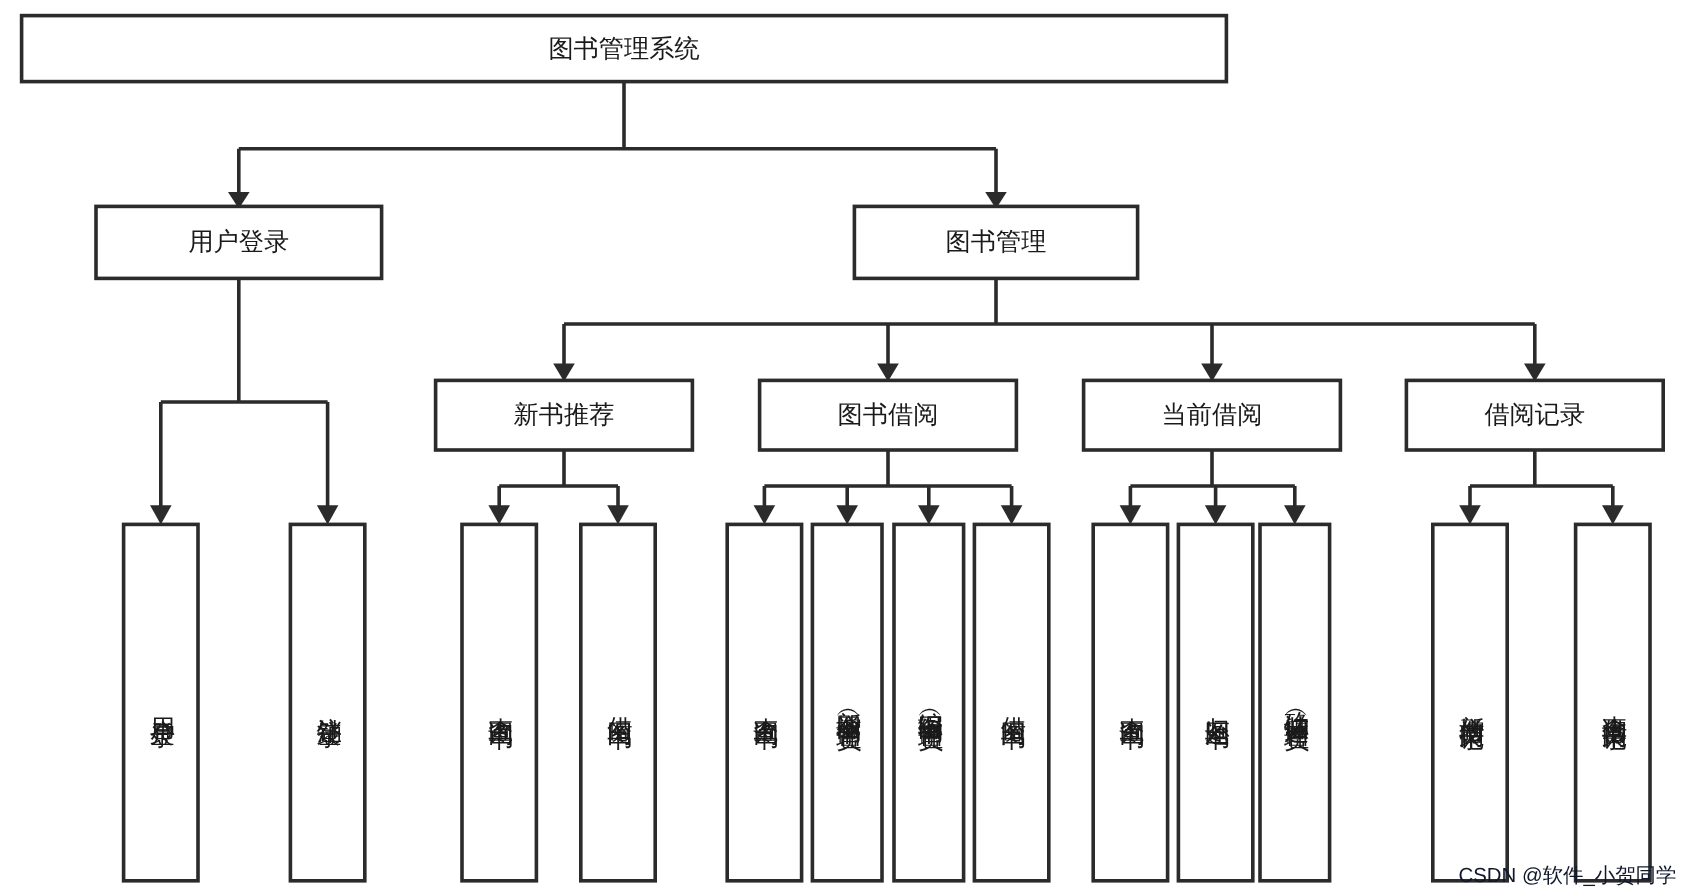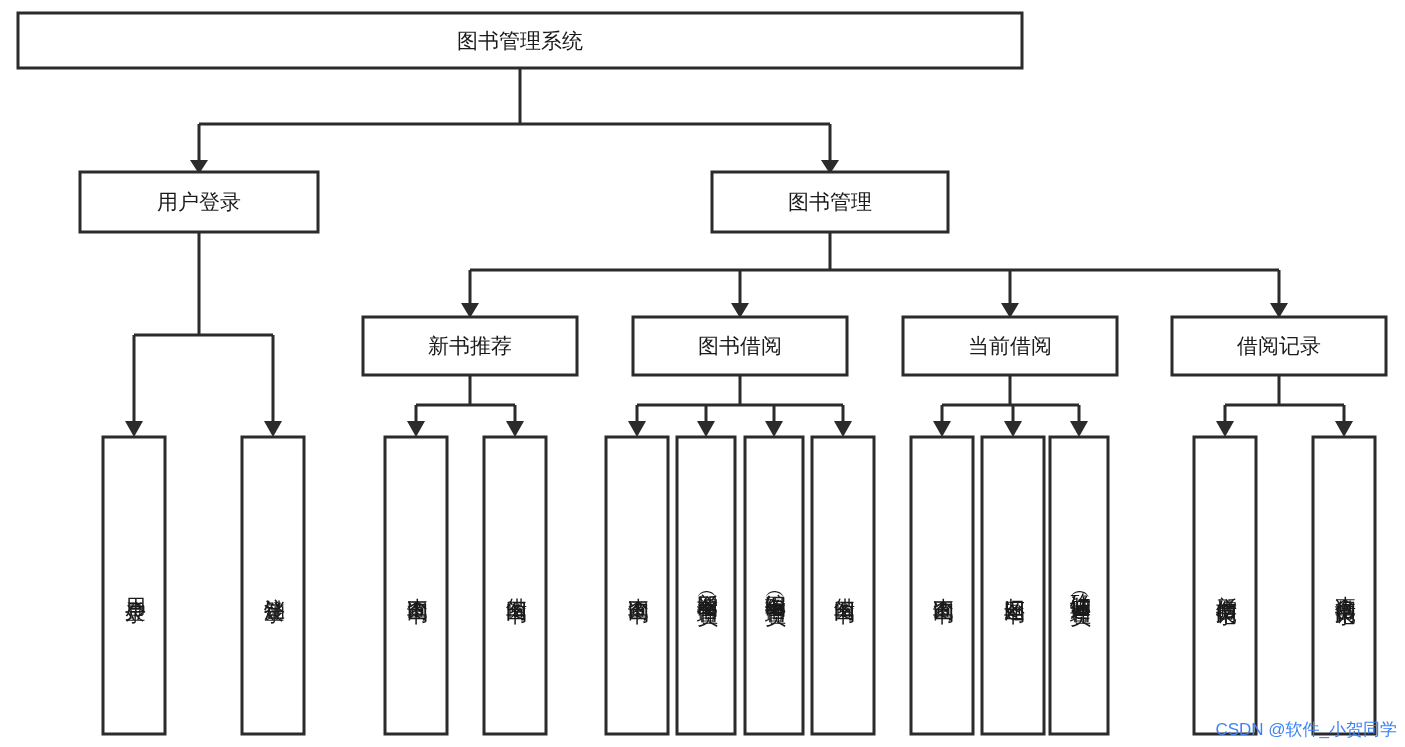--- a/index.html
+++ b/index.html
@@ -5,21 +5,21 @@
   html,body{margin:0;padding:0;background:#ffffff;}
   body{width:1405px;height:747px;font-family:"Liberation Sans","DejaVu Sans",sans-serif;overflow:hidden;}
   #diagram-root{position:relative;width:1405px;height:747px;background:#fff;}
   svg#diagram-svg{position:absolute;left:0;top:0;width:1405px;height:747px;display:block;}
   .node-box{fill:#ffffff;stroke:#2b2b2b;stroke-width:3;}
   .connector{stroke:#2b2b2b;stroke-width:3;fill:none;}
   .arrow-head{fill:#2b2b2b;stroke:none;}
   .node-label{font-family:"Liberation Sans","DejaVu Sans",sans-serif;fill:#1a1a1a;text-anchor:middle;dominant-baseline:middle;}
   .label-h{font-size:21px;}
   .label-v{font-size:21px;writing-mode:vertical-rl;text-orientation:upright;letter-spacing:2px;}
-  .watermark{position:absolute;right:8px;bottom:6px;font-size:17px;color:#3b82f6;
+  .watermark{position:absolute;right:8px;bottom:6px;font-size:17px;color:#0f172a;
              font-family:"Liberation Sans","DejaVu Sans",sans-serif;white-space:nowrap;pointer-events:none;}
 </style>
 </head>
 <body>
 
 <div id="diagram-root">
 
   <svg id="diagram-svg" viewBox="0 0 1405 747">
 
     <g>

